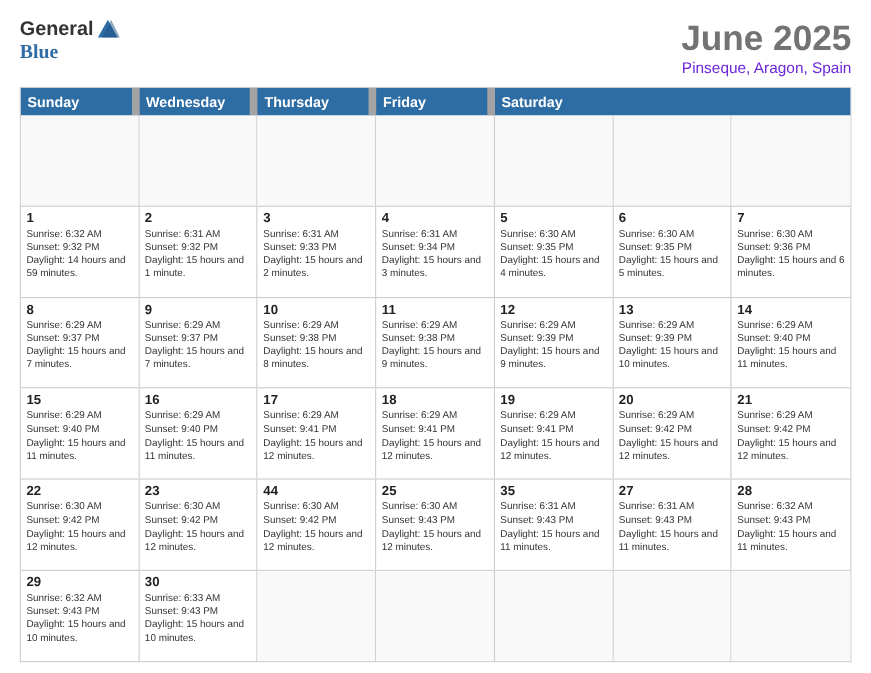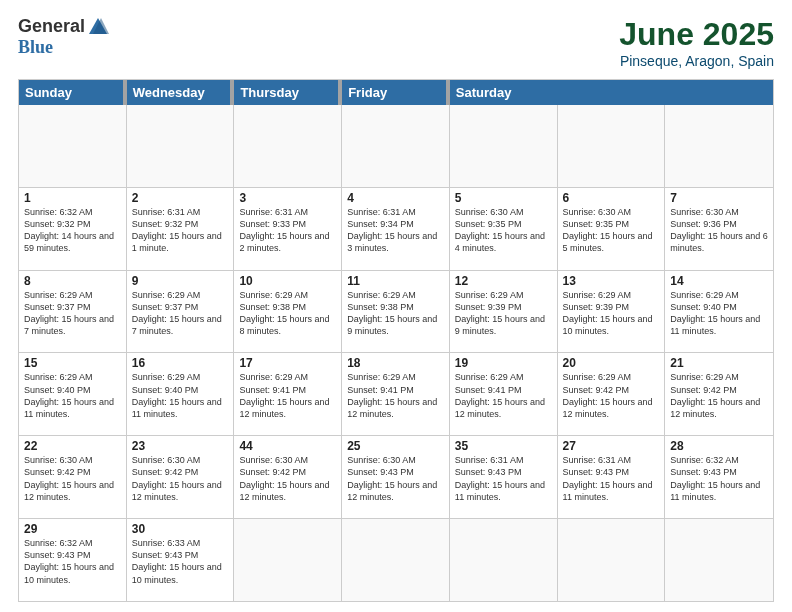--- a/index.html
+++ b/index.html
@@ -42,44 +42,44 @@
       width: 22px;
       height: 22px;
       margin-left: 2px;
     }
     .title-block {
       text-align: right;
     }
     .month-title {
       font-size: 32px;
       font-weight: bold;
-      color: #14532d;
+      color: #737373;
     }
     .subtitle {
       font-size: 14px;
-      color: #0c4a6e;
+      color: #6d28d9;
     }
     .calendar {
       flex: 1;
       display: flex;
       flex-direction: column;
       border: 1px solid #ccc;
     }
     .cal-header-row {
       display: grid;
       grid-template-columns: repeat(7, 1fr);
       background: #2e6da4;
     }
     .cal-header-cell {
       color: #fff;
       font-weight: bold;
       font-size: 13px;
       padding: 5px 6px;
       text-align: left;
-      border-right: 4px solid #a3a3a3;
+      border-right: 7px solid #a3a3a3;
     }
     .cal-header-cell:last-child { border-right: none; }
     .cal-body {
       flex: 1;
       display: flex;
       flex-direction: column;
     }
     .cal-row {
       display: grid;
       grid-template-columns: repeat(7, 1fr);

